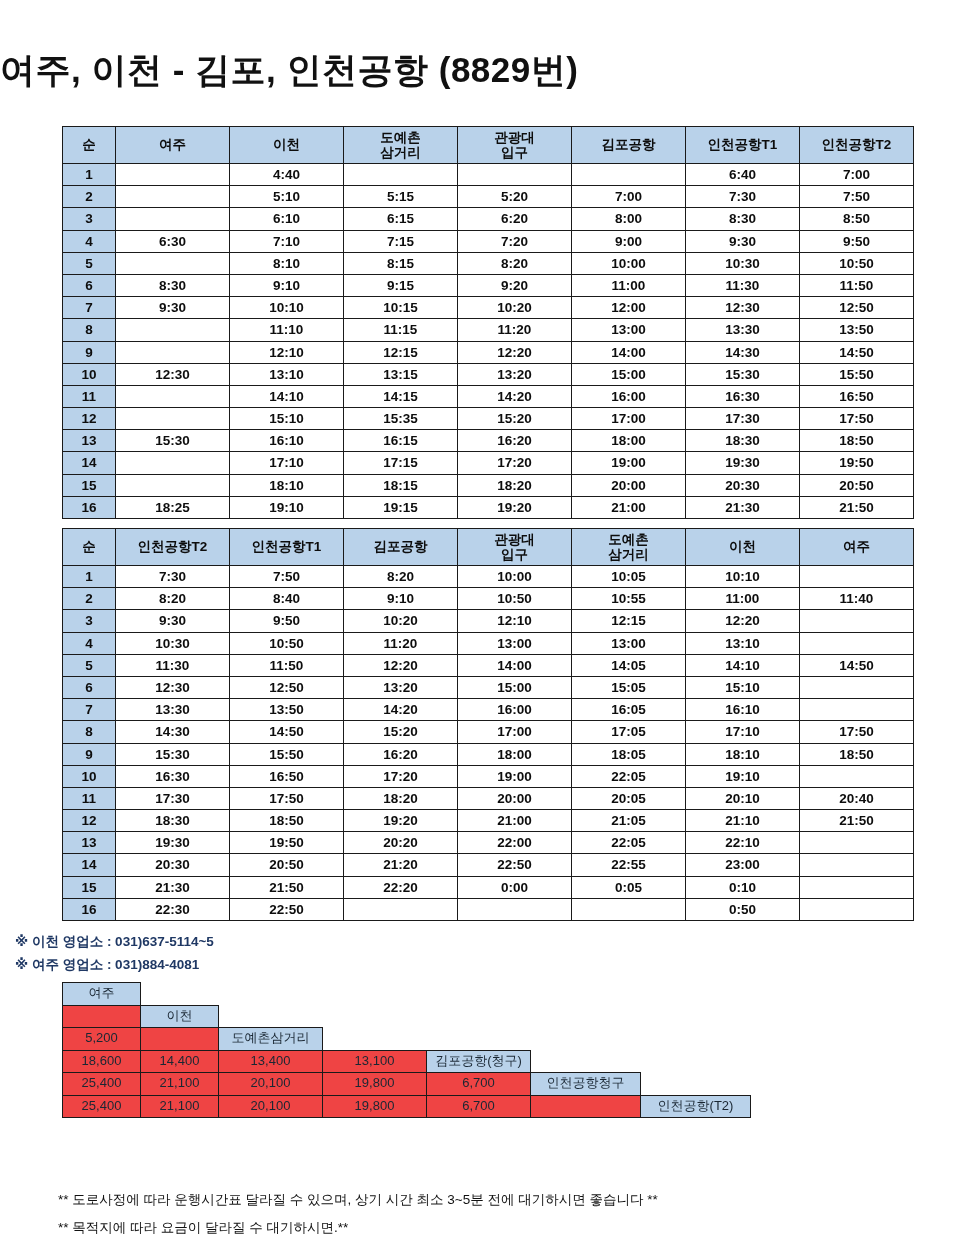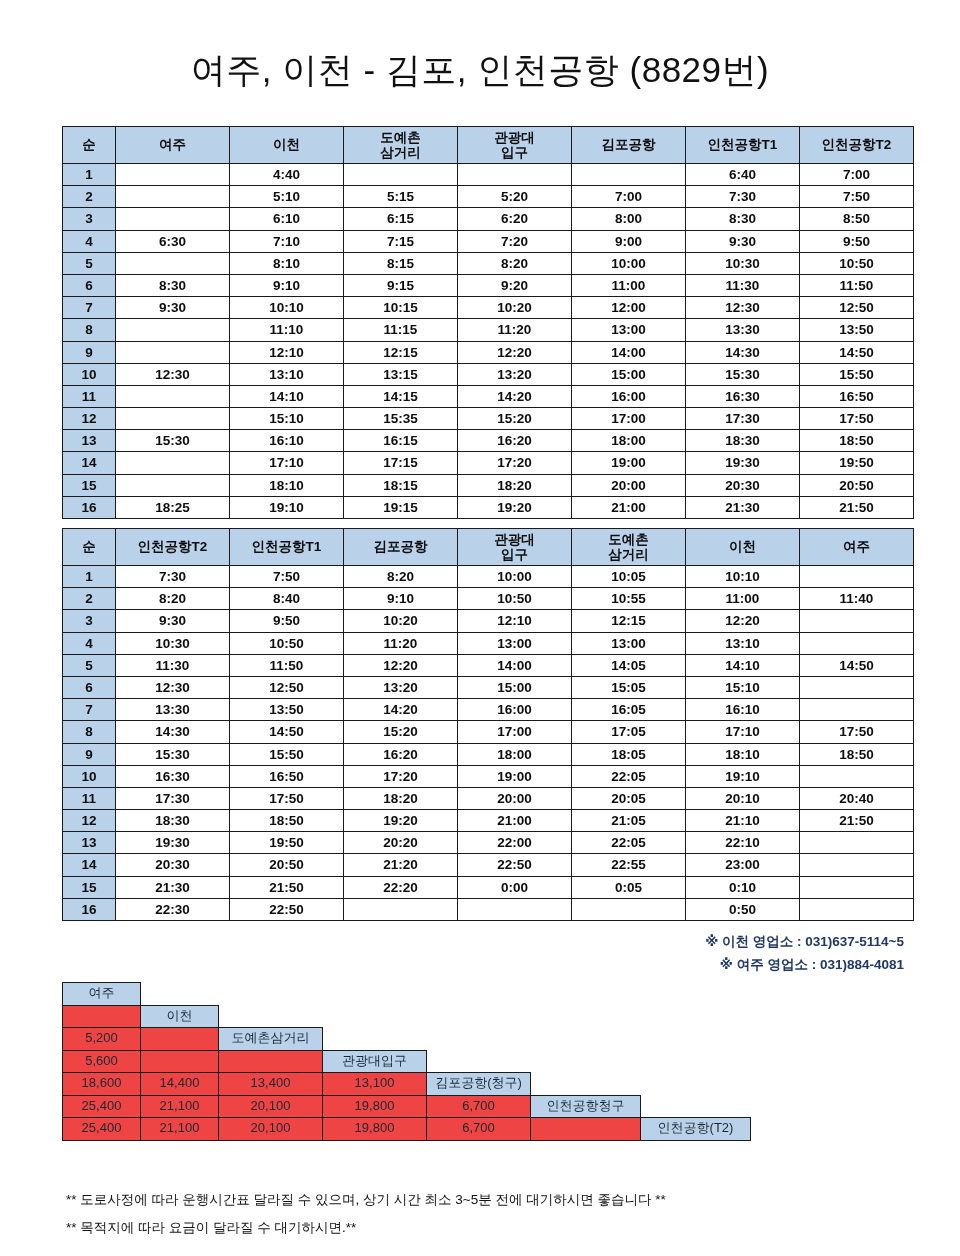--- a/index.html
+++ b/index.html
@@ -18,23 +18,22 @@
   .page {
     position: relative;
     width: 960px;
     height: 1256px;
   }
   .title {
     position: absolute;
     top: 24px;
     left: 0;
     width: 960px;
-    text-align: center;
     font-size: 35px;
-    font-weight: normal;
+    font-weight: bold;
     letter-spacing: 0.5px;
     color: #111111;
   }
 
   
   table.sched {
     border-collapse: collapse;
     table-layout: fixed;
     position: absolute;
     font-size: 13.5px;
@@ -65,23 +64,23 @@
   .col-wide  { width: 114px; }
   .hdr2line  { white-space: pre-line; }
 
   #table1 { top: 126px; left: 62px; }
   #table2 { top: 528px; left: 62px; }
 
   
   .contacts {
     position: absolute;
     top: 930px;
-    left: 8px;
+    left: 15px;
     width: 896px;
-    text-align: right;
+    text-align: left;
     font-size: 13.5px;
     font-weight: bold;
     color: #1f3864;
     line-height: 1.72;
   }
   .contacts div { white-space: nowrap; }
 
   
   table.fares {
     border-collapse: collapse;
@@ -124,21 +123,21 @@
 
   
   .footnotes {
     position: absolute;
     top: 1186px;
     left: 58px;
     font-size: 13.5px;
     color: #111111;
     line-height: 2.1;
   }
-  .footnotes div { white-space: nowrap; margin-left: 8px; }
+  .footnotes div { white-space: nowrap; }
 </style>
 </head>
 <body>
 
 <div class="page">
 
   <h1 class="title">여주, 이천 - 김포, 인천공항 (8829번)</h1>
 
   <table class="sched" id="table1">
     <colgroup>
@@ -559,30 +558,20 @@
           <td class="val">5,200</td>
           <td class="val"></td>
           <td class="lbl">도예촌삼거리</td>
           <td class="blank"></td>
           <td class="blank"></td>
           <td class="blank"></td>
           <td class="blank"></td>
           <td class="blank"></td>
         </tr>
         <tr>
-          <td class="val">5,600</td>
-          <td class="val"></td>
-          <td class="val"></td>
-          <td class="lbl">관광대입구</td>
-          <td class="blank"></td>
-          <td class="blank"></td>
-          <td class="blank"></td>
-          <td class="blank"></td>
-        </tr>
-        <tr>
           <td class="val">18,600</td>
           <td class="val">14,400</td>
           <td class="val">13,400</td>
           <td class="val">13,100</td>
           <td class="lbl">김포공항(청구)</td>
           <td class="blank"></td>
           <td class="blank"></td>
           <td class="blank"></td>
         </tr>
         <tr>

